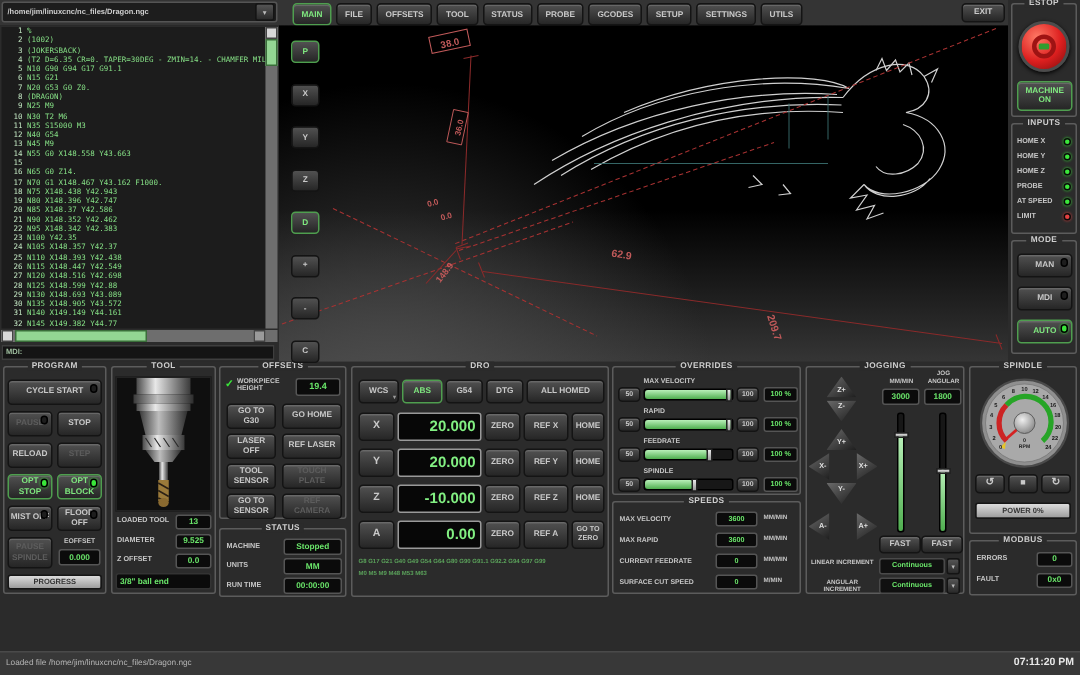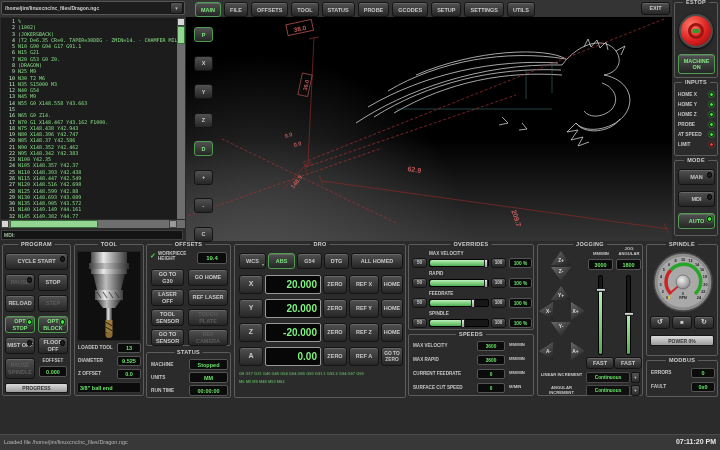--- a/index.html
+++ b/index.html
@@ -407,21 +407,21 @@
     <div class="btn" style="left:114px;top:30px;width:30px;height:19px;">REF X</div>
     <div class="btn" style="left:146px;top:30px;width:22px;height:19px;">HOME</div>
 
     <div class="btn" style="left:4px;top:54px;width:24px;height:19px;font-size:7px;">Y</div>
     <div class="disp" style="left:30px;top:54px;width:56px;height:19px;font-size:10px;justify-content:flex-end;padding-right:3px;border-color:#999;background:#070707;color:#82f082;">20.000</div>
     <div class="btn" style="left:88px;top:54px;width:24px;height:19px;">ZERO</div>
     <div class="btn" style="left:114px;top:54px;width:30px;height:19px;">REF Y</div>
     <div class="btn" style="left:146px;top:54px;width:22px;height:19px;">HOME</div>
 
     <div class="btn" style="left:4px;top:78px;width:24px;height:19px;font-size:7px;">Z</div>
-    <div class="disp" style="left:30px;top:78px;width:56px;height:19px;font-size:10px;justify-content:flex-end;padding-right:3px;border-color:#999;background:#070707;color:#82f082;">-20.000</div>
+    <div class="disp" style="left:30px;top:78px;width:56px;height:19px;font-size:10px;justify-content:flex-end;padding-right:3px;border-color:#999;background:#070707;color:#82f082;">-10.000</div>
     <div class="btn" style="left:88px;top:78px;width:24px;height:19px;">ZERO</div>
     <div class="btn" style="left:114px;top:78px;width:30px;height:19px;">REF Z</div>
     <div class="btn" style="left:146px;top:78px;width:22px;height:19px;">HOME</div>
 
     <div class="btn" style="left:4px;top:102px;width:24px;height:19px;font-size:7px;">A</div>
     <div class="disp" style="left:30px;top:102px;width:56px;height:19px;font-size:10px;justify-content:flex-end;padding-right:3px;border-color:#999;background:#070707;color:#82f082;">0.00</div>
     <div class="btn" style="left:88px;top:102px;width:24px;height:19px;">ZERO</div>
     <div class="btn" style="left:114px;top:102px;width:30px;height:19px;">REF A</div>
     <div class="btn" style="left:146px;top:102px;width:22px;height:19px;font-size:4.8px;">GO TO ZERO</div>
 

